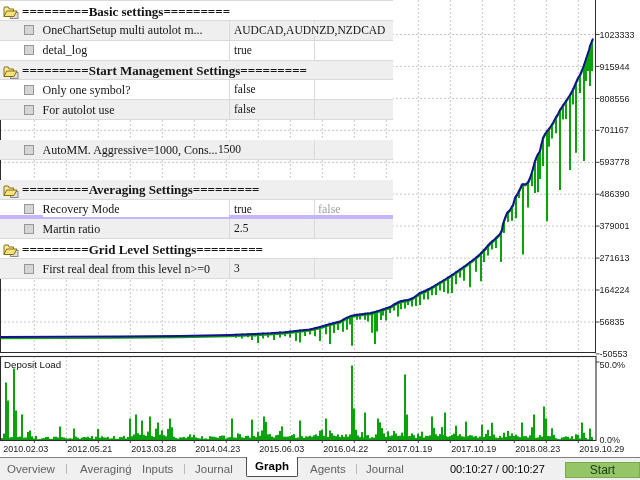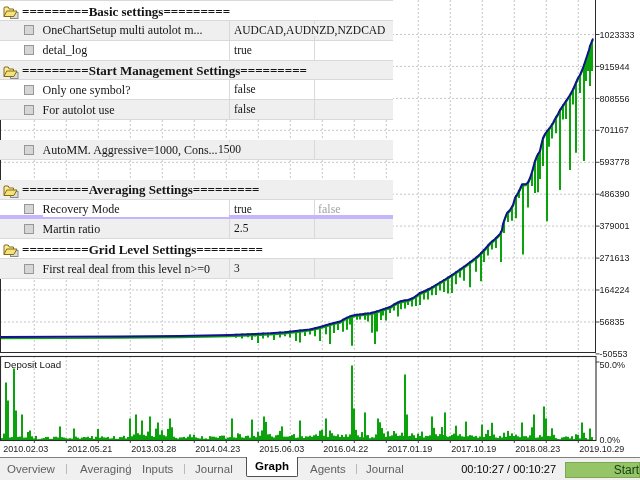--- a/index.html
+++ b/index.html
@@ -603,15 +603,15 @@
       <span style="position:absolute;left:65px;top:4px;color:#b5b5b5">|</span>
       <span style="position:absolute;left:80px;top:5px">Averaging</span>
       <span style="position:absolute;left:128px;top:4px;color:#b5b5b5">|</span>
       <span style="position:absolute;left:142px;top:5px">Inputs</span>
       <span style="position:absolute;left:183px;top:4px;color:#b5b5b5">|</span>
       <span style="position:absolute;left:195px;top:5px">Journal</span>
       <div style="position:absolute;left:246px;top:-1px;width:52px;height:20px;background:#fff;border:1px solid #4f4f4f;border-top:none;border-radius:0 0 2px 2px;color:#000;text-align:center;line-height:19px;font-size:11.5px;font-weight:bold">Graph</div>
       <span style="position:absolute;left:310px;top:5px">Agents</span>
       <span style="position:absolute;left:355px;top:4px;color:#b5b5b5">|</span>
       <span style="position:absolute;left:366px;top:5px">Journal</span>
-      <div style="position:absolute;left:450px;top:5px;width:106px;text-align:right;color:#000;font-size:11px">00:10:27 / 00:10:27</div>
-      <div style="position:absolute;left:565px;top:4px;width:75px;height:16px;background:#96c568;border:1px solid #7aa94e;box-sizing:border-box;color:#143c14;text-align:right;line-height:14px;font-size:12px">Start</div>
+      <div style="position:absolute;left:450px;top:5px;width:106px;text-align:left;color:#000;font-size:11px">00:10:27 / 00:10:27</div>
+      <div style="position:absolute;left:565px;top:4px;width:75px;height:16px;background:#96c568;border:1px solid #7aa94e;box-sizing:border-box;color:#143c14;text-align:center;line-height:14px;font-size:12px">Start</div>
     </div>
 </div>
 </body></html>

